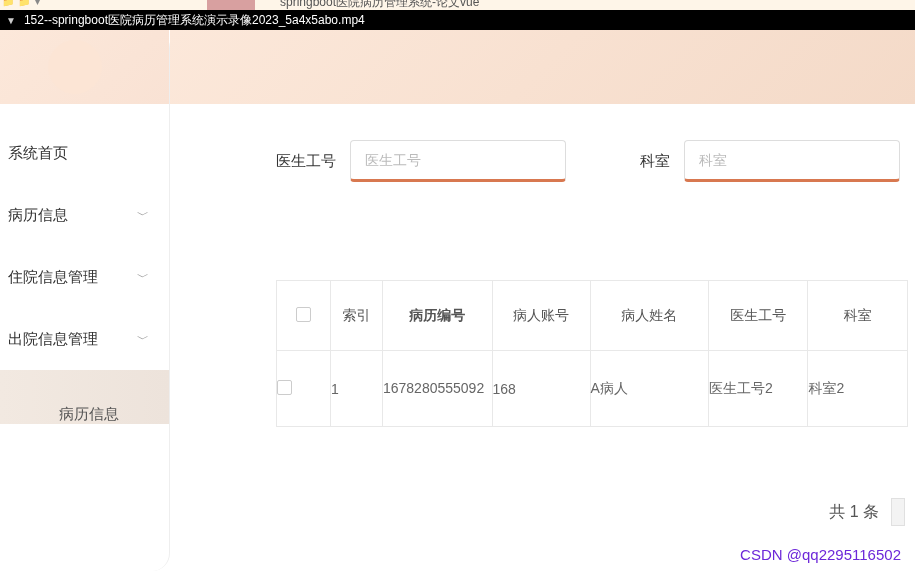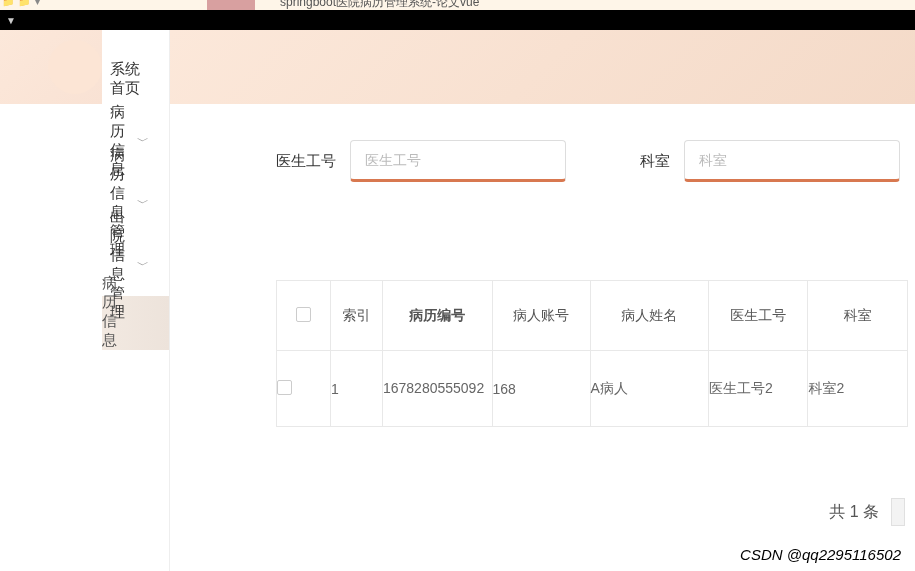--- a/index.html
+++ b/index.html
@@ -9,21 +9,21 @@
     .titlebar-top-text { position: absolute; left: 280px; top: -6px; color: #555; font-size: 12px; }
     .titlebar-top-btn { position: absolute; left: 207px; top: 0; width: 48px; height: 10px; background: #d8a0a0; }
     .titlebar-top-icons { position: absolute; left: 2px; top: -4px; font-size: 10px; color: #888; }
     .titlebar-top-icons span { margin-right: 4px; }
     
     .titlebar { height: 20px; background: #000; color: #fff; display: flex; align-items: center; padding-left: 6px; font-size: 12px; }
     .titlebar-arrow { margin-right: 8px; color: #ccc; font-size: 10px; }
     
     .main-container { display: flex; height: calc(100% - 30px); }
     
-    .sidebar { width: 170px; background: #fff; border-right: 1px solid #eee; display: flex; flex-direction: row; }
+    .sidebar { width: 170px; background: #fff; border-right: 1px solid #eee; display: flex; flex-direction: column; border-radius: 18px; }
     .sidebar-top { height: 74px; background: linear-gradient(135deg, #fce8da 0%, #f9e2d4 100%); display: flex; align-items: center; padding-left: 48px; }
     .avatar { width: 54px; height: 54px; border-radius: 50%; background: #fce5d5; }
     
     .menu { padding-top: 18px; }
     .menu-item { height: 62px; display: flex; align-items: center; justify-content: space-between; padding: 0 20px 0 8px; color: #333; font-size: 15px; cursor: pointer; }
     .chevron { color: #999; font-size: 12px; }
     .submenu-item { height: 54px; display: flex; align-items: flex-end; justify-content: flex-end; padding-right: 50px; background: linear-gradient(90deg, #f2e9e1 0%, #ede3db 100%); color: #555; font-size: 15px; cursor: pointer; }
     
     .content { flex: 1; background: #fff; position: relative; }
     .content-header { height: 74px; background: linear-gradient(135deg, #fce8da 0%, #f4dac8 100%); }
@@ -46,50 +46,51 @@
     .col-acct { width: 102px; }
     .col-name { width: 124px; }
     .col-doc { width: 104px; }
     .col-dept { width: 104px; }
     .checkbox { width: 15px; height: 15px; border: 1px solid #ccc; border-radius: 2px; display: inline-block; }
     .code-cell { line-height: 1.5; }
     
     .pagination { position: absolute; right: 10px; top: 468px; font-size: 16px; color: #555; display: flex; align-items: center; gap: 12px; }
     .page-btn { width: 14px; height: 28px; background: #f3f3f3; border: 1px solid #e0e0e0; }
     
-    .watermark { position: absolute; right: 14px; bottom: 8px; font-size: 15px; color: #000000; font-style: italic; }
+    .watermark { position: absolute; right: 14px; bottom: 8px; font-size: 15px; color: #6d28d9; }
   </style>
 </head>
 <body>
 
 <div class="titlebar-top">
   <div class="titlebar-top-icons"><span>📁</span><span>📁</span><span>▾</span></div>
   <div class="titlebar-top-btn"></div>
   <div class="titlebar-top-text">springboot医院病历管理系统-论文vue</div>
 </div>
 
 <div class="titlebar">
   <span class="titlebar-arrow">▼</span>
+  <span>152--springboot医院病历管理系统演示录像2023_5a4x5abo.mp4</span>
 </div>
 
 <div class="main-container">
   <div class="sidebar">
     <div class="sidebar-top">
       <div class="avatar"></div>
     </div>
     <div class="menu">
       <div class="menu-item">
         <span>系统首页</span>
       </div>
       <div class="menu-item">
         <span>病历信息</span>
         <span class="chevron">﹀</span>
       </div>
       <div class="menu-item">
-        <span>病历信息管理</span>
+        <span>住院信息管理</span>
         <span class="chevron">﹀</span>
       </div>
       <div class="menu-item">
         <span>出院信息管理</span>
         <span class="chevron">﹀</span>
       </div>
       <div class="submenu-item">
         <span>病历信息</span>
       </div>
     </div>

